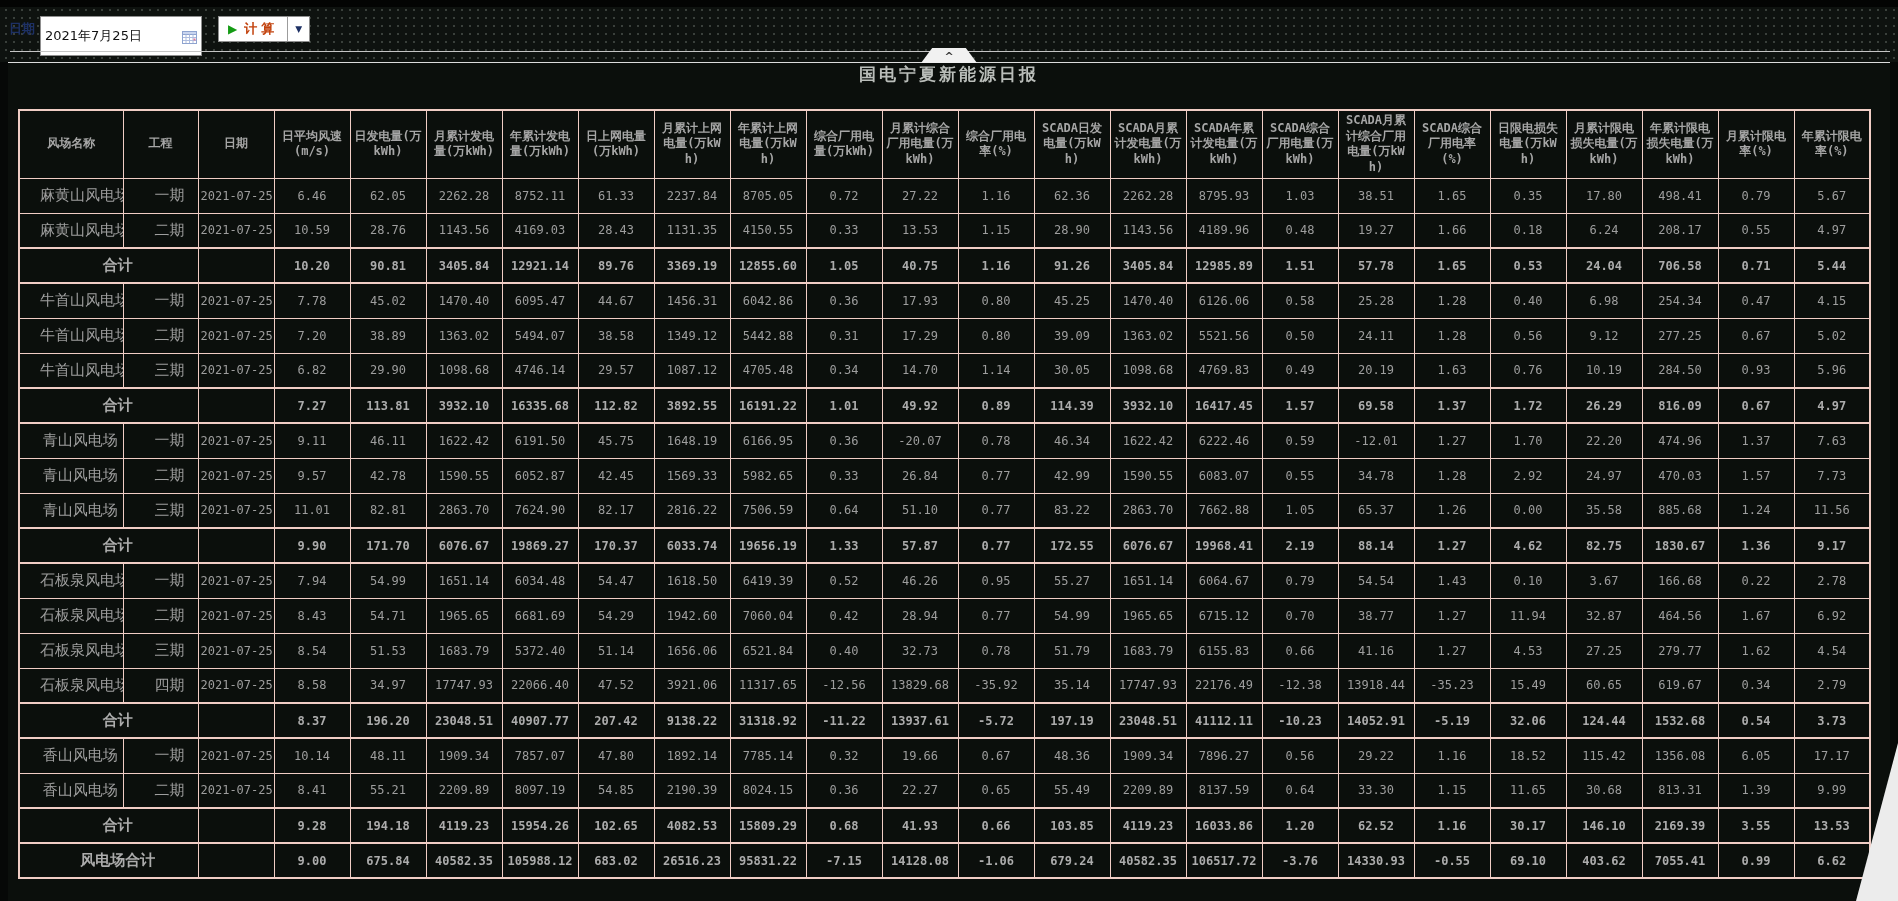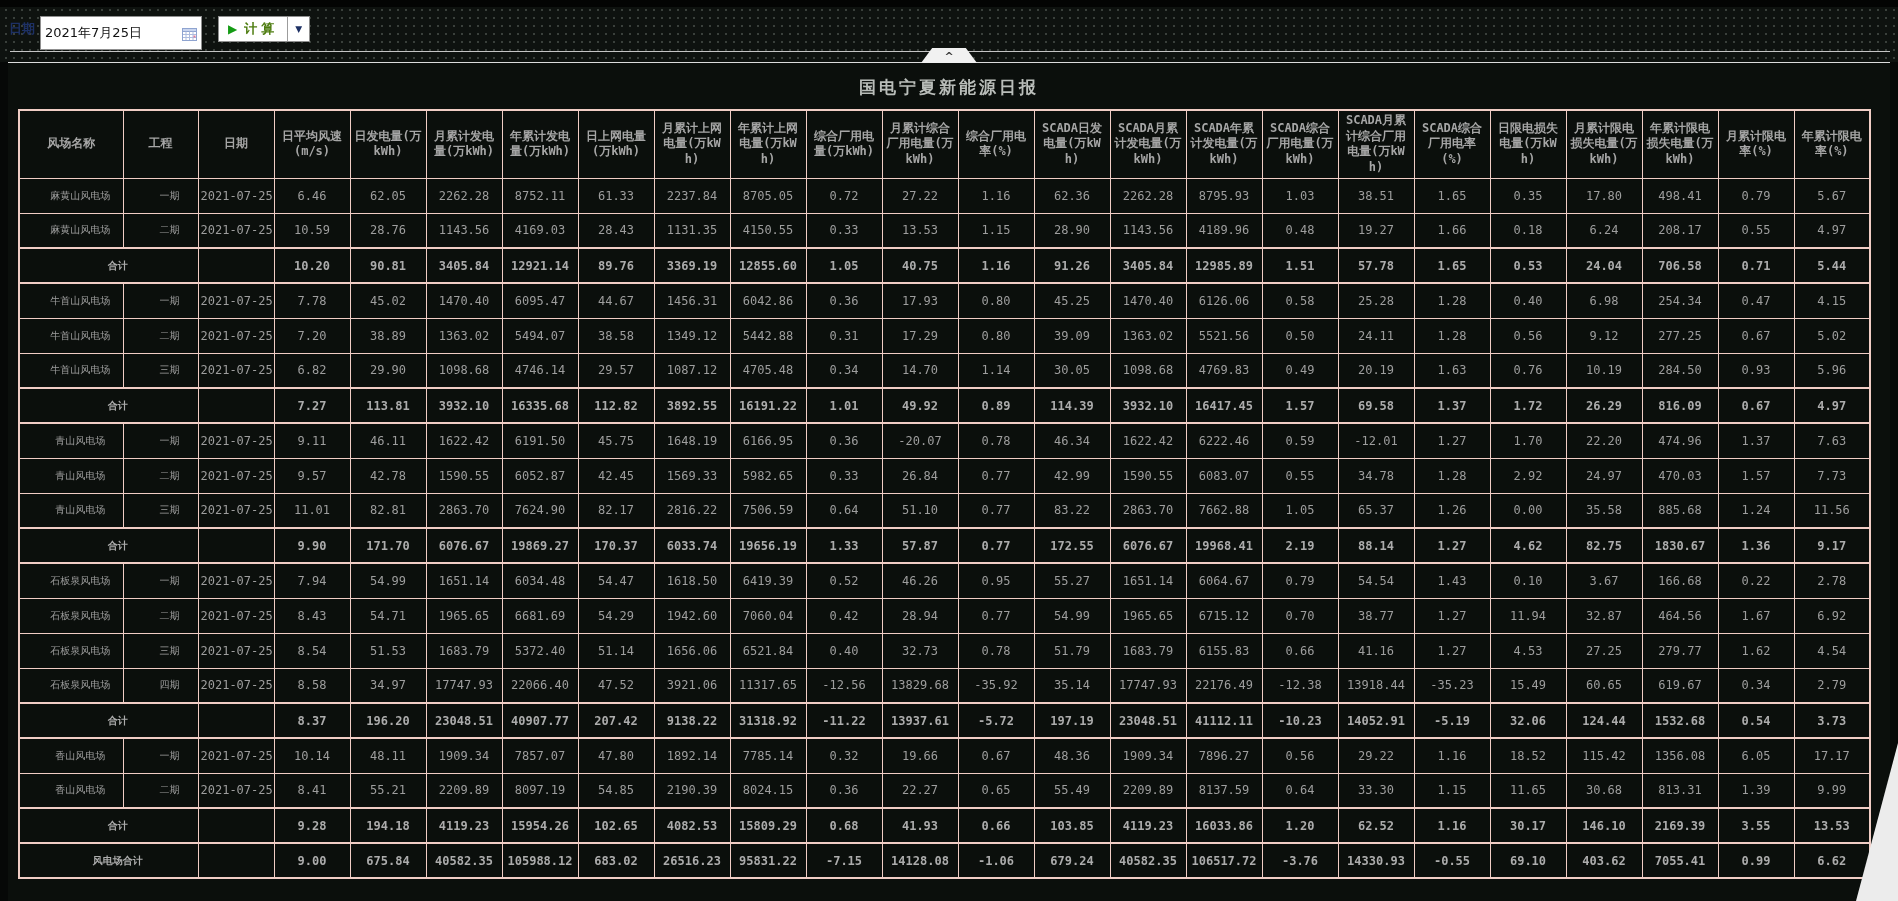--- a/index.html
+++ b/index.html
@@ -6,56 +6,56 @@
   body{width:1898px;height:901px;position:relative;overflow:hidden;
        font-family:"DejaVu Sans","Liberation Sans",sans-serif;}
 
   
   .top-area{position:absolute;top:0;left:0;width:1898px;height:62px;
     background-color:#0e120f;
     background-image:radial-gradient(circle,#3a403b 1px,rgba(0,0,0,0) 1.3px);
     background-size:8px 8px;background-position:2px 6px;}
   .top-strip{position:absolute;top:0;left:0;width:1898px;height:7px;background:#030403;}
   .date-label{position:absolute;left:9px;top:20px;font-size:13px;font-weight:bold;color:#1d3064;}
-  .date-field{position:absolute;left:40px;top:16px;width:162px;height:34px;background:#ffffff;
+  .date-field{position:absolute;left:40px;top:16px;width:162px;height:40px;background:#ffffff;
     border:1px solid #8f8f8f;display:flex;align-items:center;box-sizing:border-box;padding:0 4px;}
   .date-field .val{flex:1;font-size:13px;color:#111;}
   .cal-icon{width:15px;height:14px;display:inline-block;}
   .calc-button{position:absolute;left:218px;top:16px;height:26px;background:#ffffff;
     border:1px solid #8f8f8f;display:flex;align-items:stretch;box-sizing:border-box;}
   .calc-main{display:flex;align-items:center;padding:0 9px;cursor:pointer;}
   .play-glyph{color:#149b14;font-size:12px;margin-right:7px;line-height:1;}
-  .calc-text{font-size:13px;color:#4d7c0f;letter-spacing:4px;font-weight:bold;}
+  .calc-text{font-size:13px;color:#c2410c;letter-spacing:4px;font-weight:bold;}
   .calc-drop{width:21px;display:flex;align-items:center;justify-content:center;
     border-left:1px solid #9c9c9c;cursor:pointer;}
   .drop-glyph{color:#1d3064;font-size:9px;line-height:1;}
   .separator{position:absolute;top:51px;left:10px;width:1880px;height:1px;background:#c4c4c4;}
 
   
   .panel{position:absolute;top:62px;left:8px;width:1882px;height:839px;background:#0b0f0c;
     border-top:1px solid #dcdcdc;box-sizing:border-box;}
   .collapse-tab{position:absolute;top:-15px;left:50%;transform:translateX(-50%);
     width:56px;height:15px;background:#f1f1f1;
     clip-path:polygon(20% 0,80% 0,100% 100%,0 100%);
     display:flex;align-items:center;justify-content:center;cursor:pointer;}
   .collapse-tab span{font-size:11px;color:#3a3a3a;font-weight:bold;line-height:1;margin-top:2px;}
-  .panel-title{margin-top:13px;text-align:center;font-size:17px;font-weight:bold;
+  .panel-title{text-align:center;font-size:17px;font-weight:bold;
     color:#b9bdb9;letter-spacing:3px;}
 
   
   .table-wrap{position:absolute;left:10px;top:46px;}
   table.report{border-collapse:collapse;table-layout:fixed;width:1850px;
     border:2px solid #f0cdc5;font-family:"DejaVu Sans Mono","DejaVu Sans",monospace;}
   table.report th{border:1px solid #f0cdc5;height:68px;padding:2px 3px;font-size:12px;
     font-weight:bold;color:#a6a6a6;text-align:center;vertical-align:middle;
     word-break:break-all;line-height:1.3;box-sizing:border-box;}
   table.report td{border:1px solid #f0cdc5;height:35px;padding:0 2px;font-size:12px;
     color:#9e9e9e;text-align:center;vertical-align:middle;white-space:nowrap;
     overflow:hidden;box-sizing:border-box;}
-  table.report td.cjk{font-size:10px;padding-left:20px;}
+  table.report td.cjk{font-size:15px;padding-left:20px;}
   tr.subtotal td{font-weight:bold;color:#acacac;border-top-width:2px;border-bottom-width:2px;}
   tr.total td{font-weight:bold;color:#acacac;border-top-width:2px;margin-left:44px;}
 
   
   .corner-triangle{position:absolute;right:0;bottom:0;width:42px;height:158px;background:#ececec;
     clip-path:polygon(100% 0,100% 100%,0 100%);z-index:5;}
 </style>
 </head>
 <body>
 

